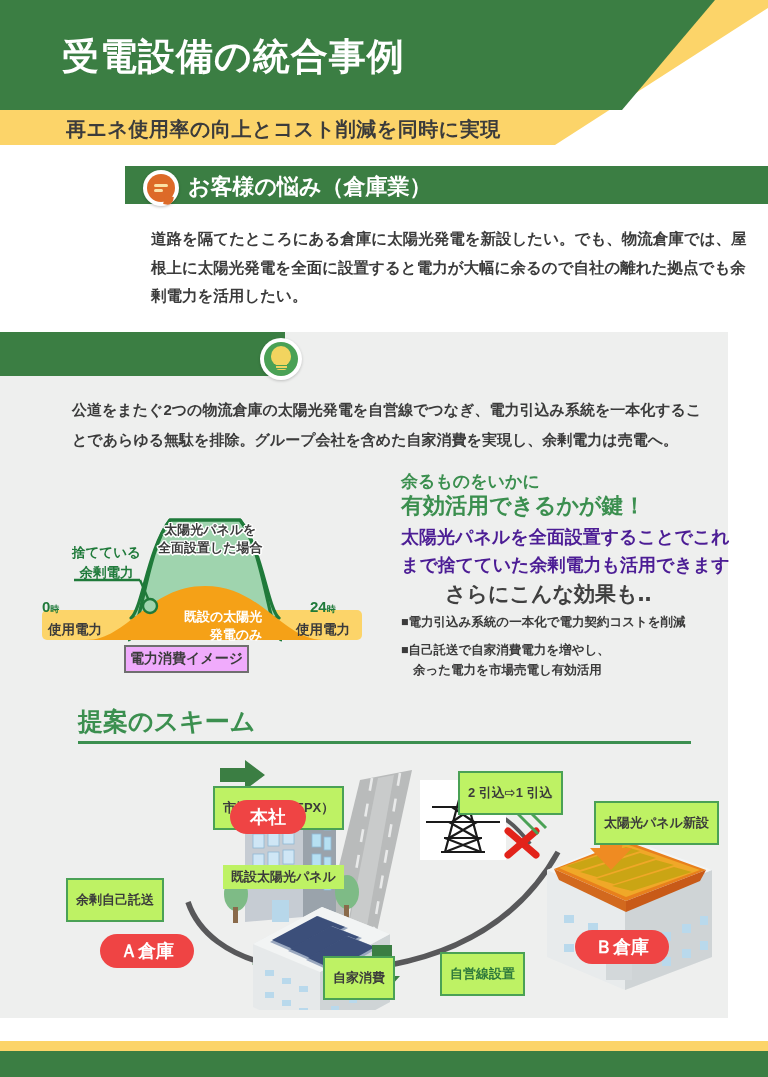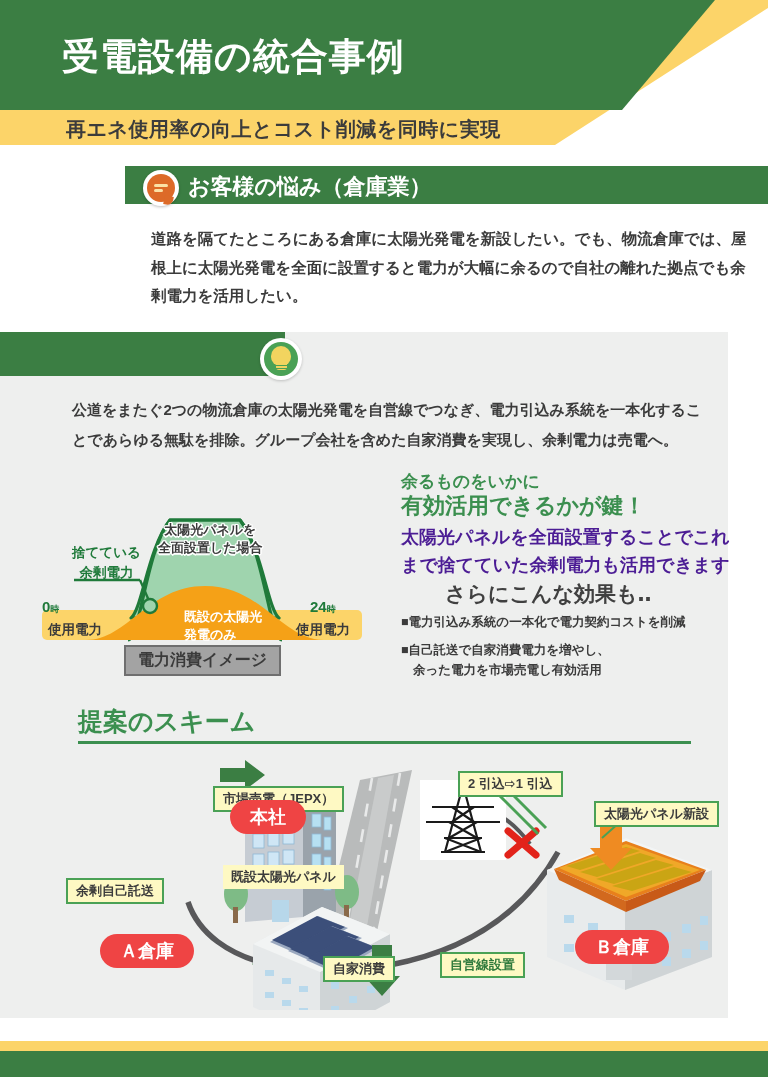--- a/index.html
+++ b/index.html
@@ -100,29 +100,29 @@
   .fd-bulb .nl{position:absolute;left:15.5px;width:11px;height:1.4px;background:#4aa155;}
   .fd-body{
     position:absolute;left:72px;top:395px;width:640px;
     color:#3b3b3b;font-size:15px;font-weight:bold;line-height:2.0;
   }
 
   
   .chart-wrap{position:absolute;left:28px;top:490px;width:348px;height:180px;}
   .chart-caption{
     position:absolute;left:124px;top:645px;
-    border:2px solid #6f6f6f;background:#a3a3a3;
-    padding:3px 12px;font-size:16px;font-weight:bold;color:#3b3b3b;
+    border:2px solid #6f6f6f;background:#f0abfc;
+    padding:3px 4px;font-size:14px;font-weight:bold;color:#3b3b3b;
     white-space:nowrap;
   }
   .lbl{position:absolute;font-weight:bold;white-space:nowrap;}
   .lbl-waste{left:72px;top:543px;color:#1f7a3a;font-size:13.5px;line-height:1.45;text-align:center;}
   .lbl-full{left:158px;top:521px;color:#3b3b3b;font-size:13px;line-height:1.4;text-align:center;
             text-shadow:1.5px 0 #fff,-1.5px 0 #fff,0 1.5px #fff,0 -1.5px #fff,1px 1px #fff,-1px -1px #fff,1px -1px #fff,-1px 1px #fff;}
-  .lbl-exist{left:184px;top:608px;color:#ffffff;font-size:13px;line-height:1.4;text-align:left;}
+  .lbl-exist{left:184px;top:608px;color:#ffffff;font-size:13px;line-height:1.4;text-align:right;}
   .lbl-0{left:42px;top:598px;color:#1f7a3a;font-size:15px;}
   .lbl-0 span{font-size:9px;}
   .lbl-24{left:310px;top:598px;color:#1f7a3a;font-size:15px;}
   .lbl-24 span{font-size:9px;}
   .lbl-use-l{left:48px;top:621px;color:#3b3b3b;font-size:13.5px;}
   .lbl-use-r{left:296px;top:621px;color:#3b3b3b;font-size:13.5px;}
 
   
   .rt{position:absolute;}
   .rt-h1a{left:401px;top:470px;color:#3b8f4f;font-size:17px;font-weight:bold;white-space:nowrap;}
@@ -135,23 +135,23 @@
 
   
   .scheme-title{
     position:absolute;left:78px;top:705px;
     color:#3b8f4f;font-size:25px;font-weight:bold;white-space:nowrap;
   }
   .scheme-rule{position:absolute;left:78px;top:741px;width:613px;height:2.5px;background:#3b8f4f;}
   .diagram{position:absolute;left:60px;top:752px;width:660px;height:258px;}
 
   .tag{position:absolute;font-weight:bold;white-space:nowrap;}
-  .tag-box{background:#fef9c3;border:2px solid #4aa155;padding:2px 8px;font-size:13px;color:#3b3b3b;}
+  .tag-box{background:#bef264;border:2px solid #4aa155;padding:11px 8px;font-size:13px;color:#3b3b3b;}
   .tag-pill{background:#ef4444;color:#ffffff;border-radius:20px;padding:5px 20px;font-size:18px;}
-  .tag-yellow{background:#fef9c3;color:#3b3b3b;padding:3px 8px;font-size:13px;}
+  .tag-yellow{background:#bef264;color:#3b3b3b;padding:3px 8px;font-size:13px;}
 
   .t-jepx{left:213px;top:786px;}
   .t-honsha{left:230px;top:800px;}
   .t-yojo{left:66px;top:878px;}
   .t-exist-panel{left:223px;top:865px;}
   .t-a{left:100px;top:934px;}
   .t-jika{left:323px;top:956px;}
   .t-jiei{left:440px;top:952px;color:#2f7a3c;}
   .t-2to1{left:458px;top:771px;}
   .t-newpanel{left:594px;top:801px;}

